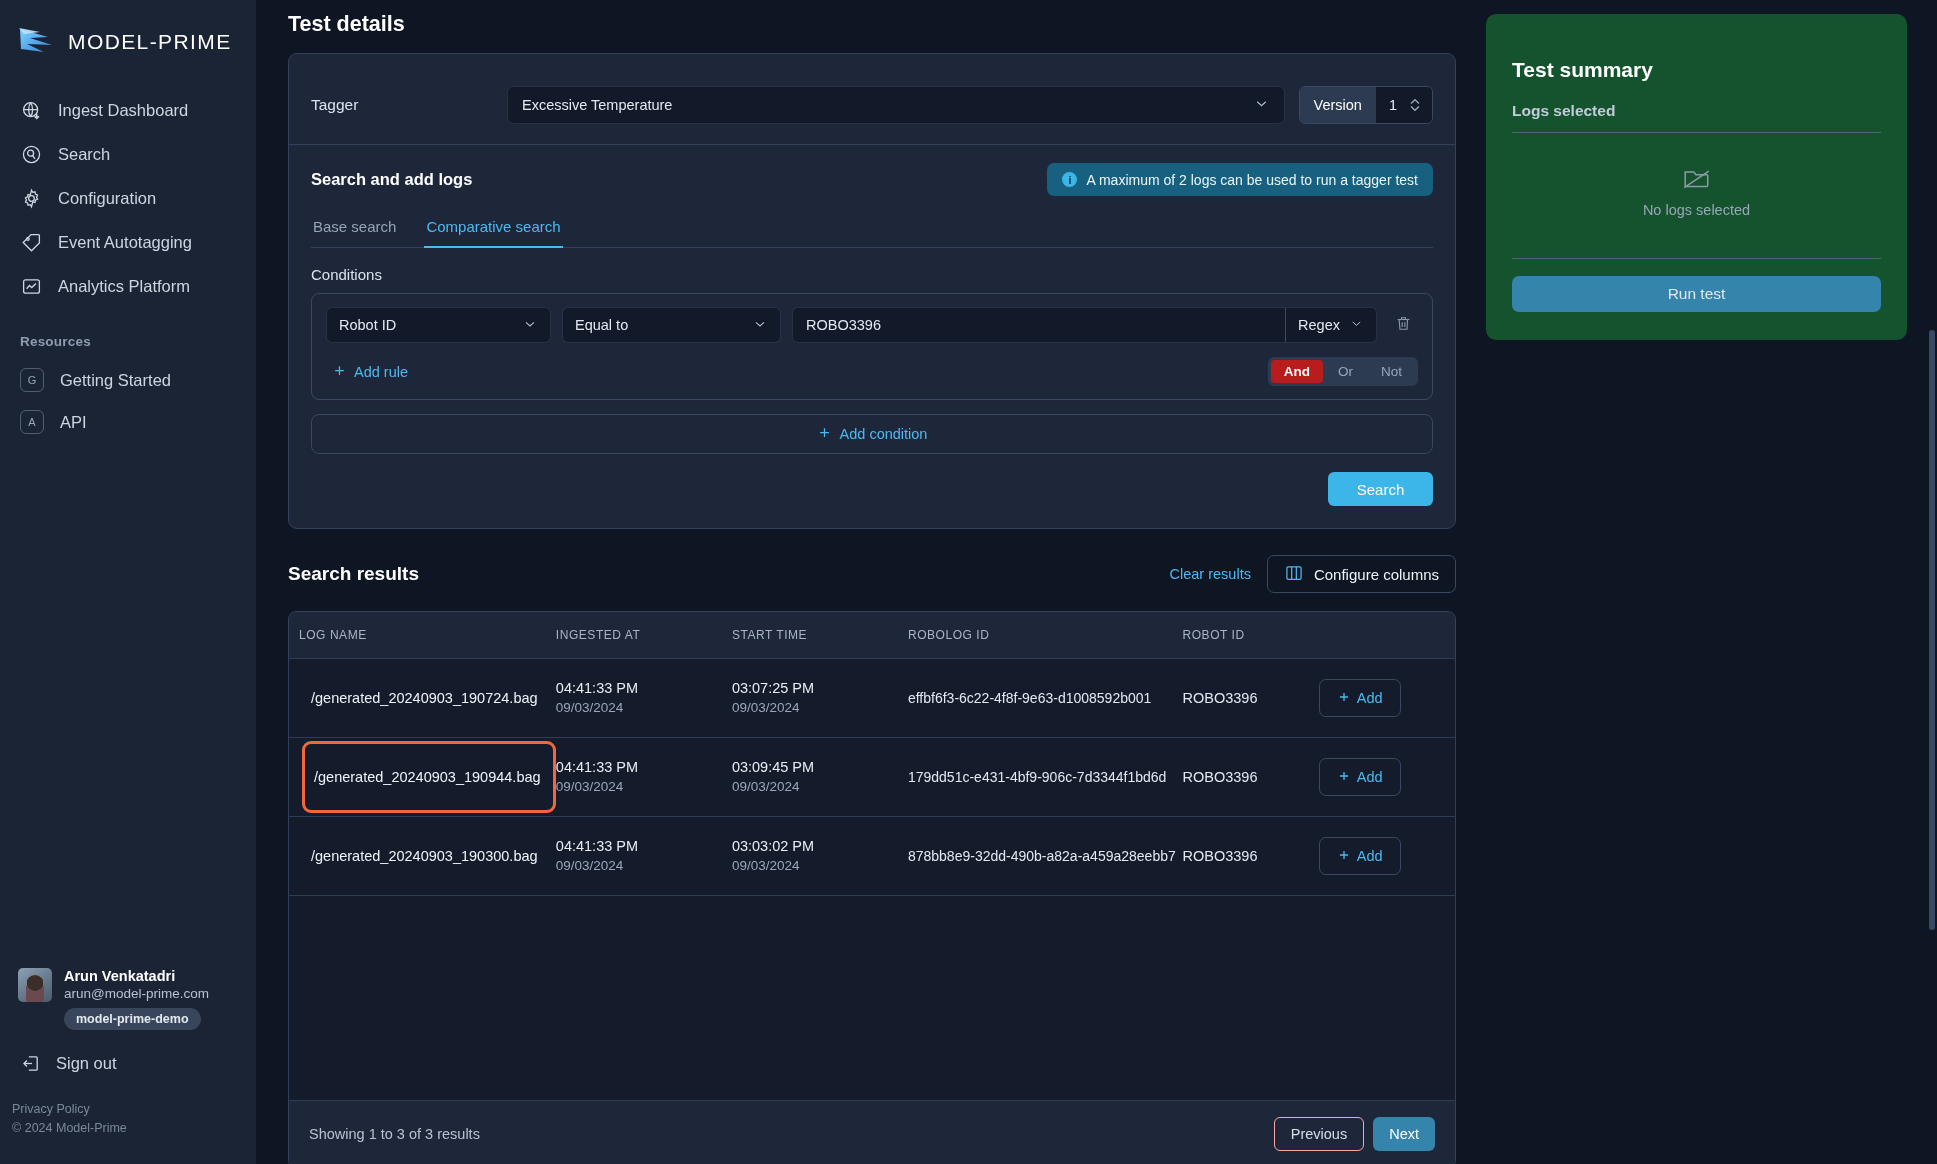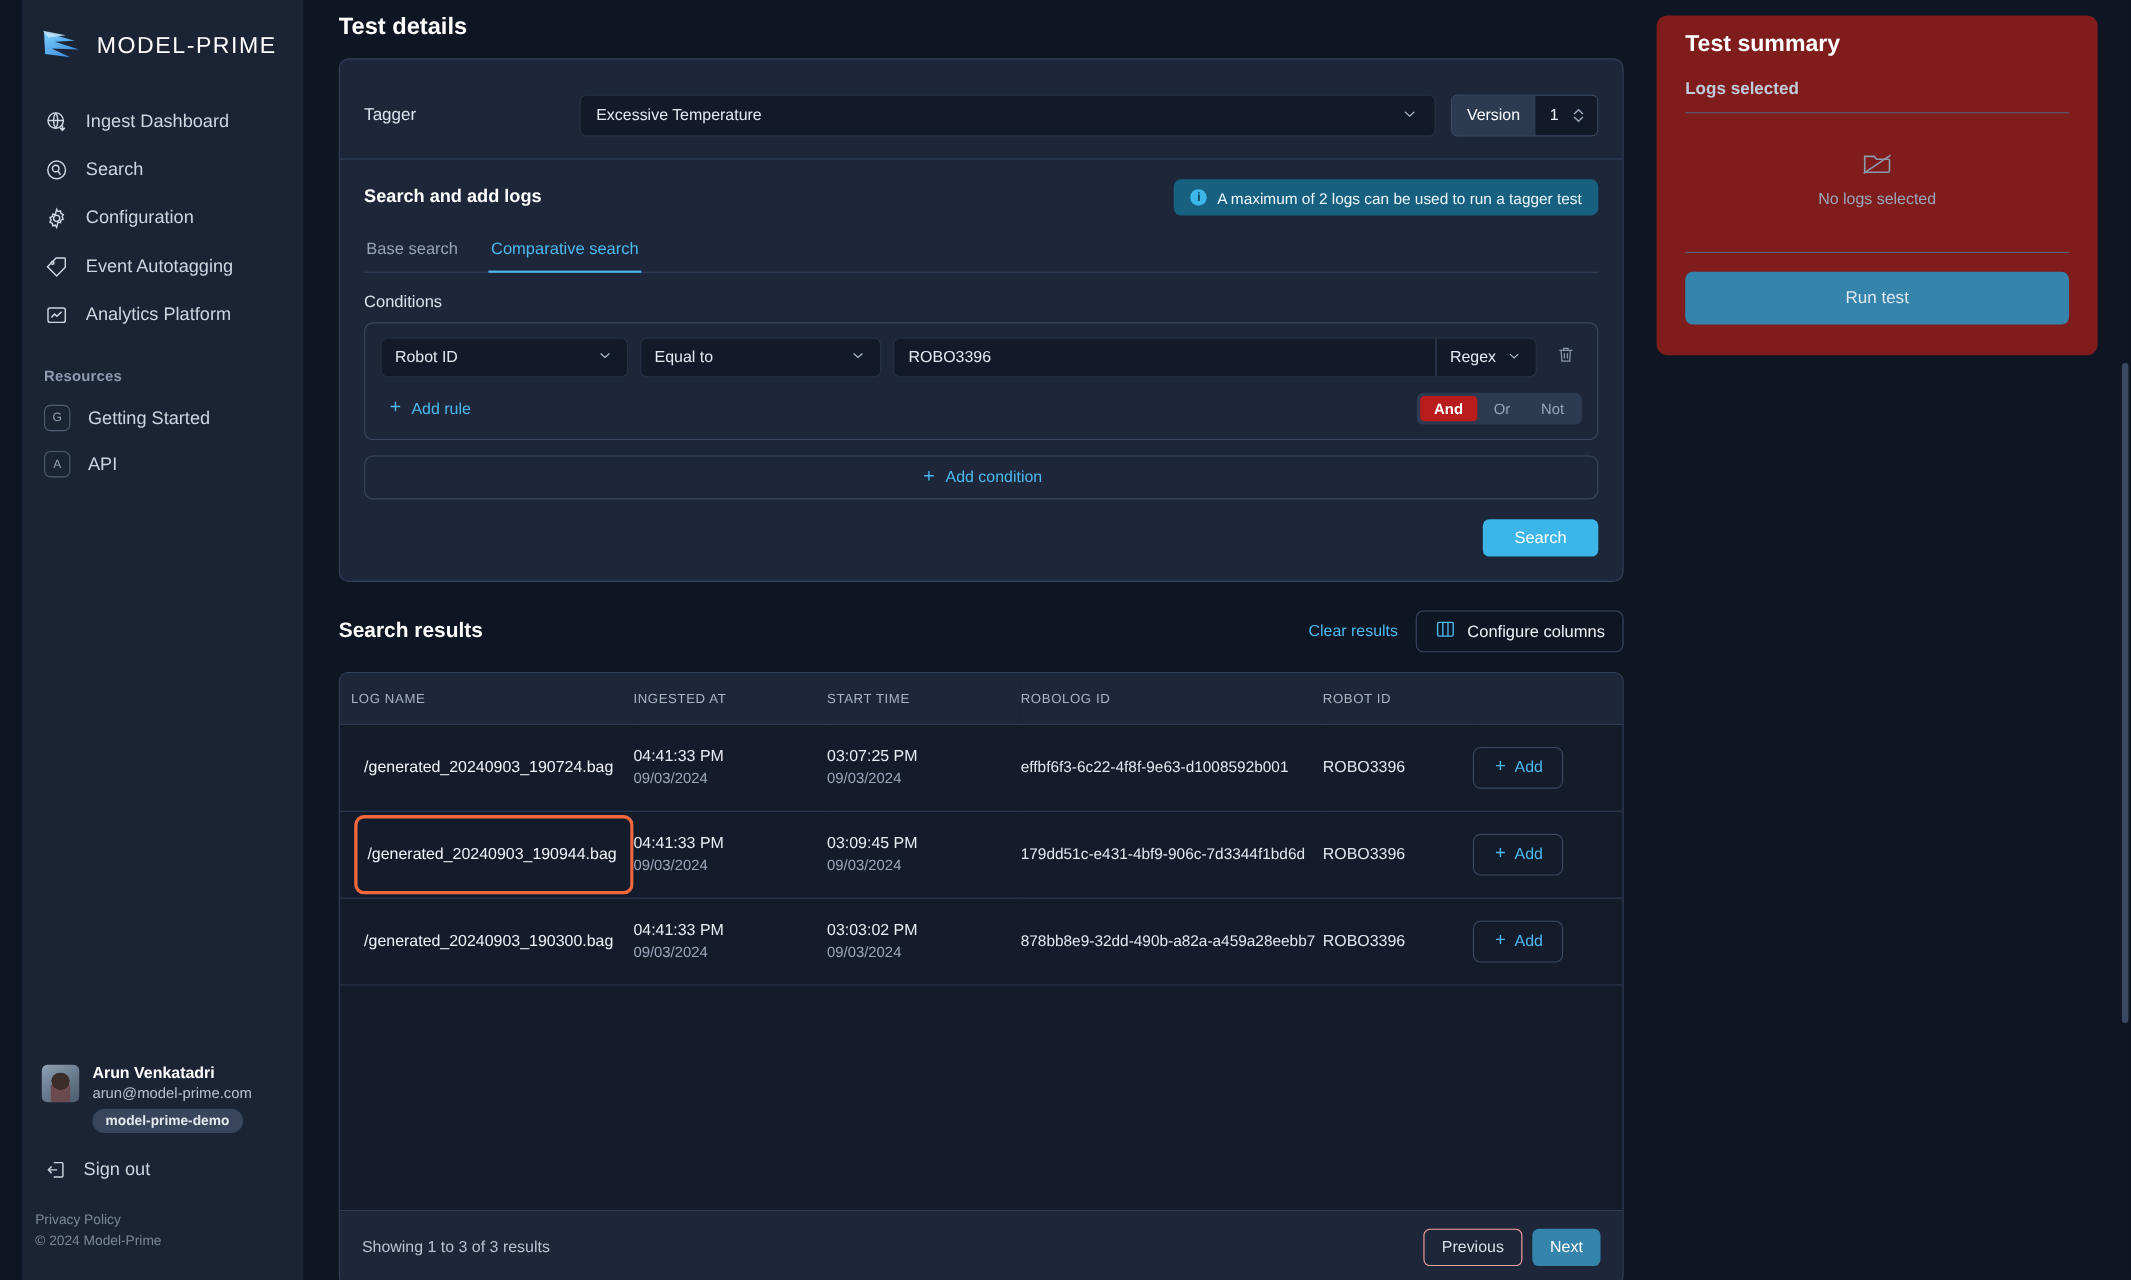--- a/index.html
+++ b/index.html
@@ -10,21 +10,20 @@
     overflow: hidden;
   }
   .app { display: flex; width: 1937px; height: 1164px; }
 
   
   .sidebar {
     width: 256px; flex: 0 0 256px; height: 1164px;
     background: #1b2435;
     display: flex; flex-direction: column;
     position: relative;
-    margin-left: 20px;
   }
   .logo-wrap { display: flex; align-items: center; gap: 10px; padding: 20px 0 0 18px; height: 64px; }
   .logo-mark { width: 40px; height: 34px; flex: 0 0 40px; }
   .logo-text {
     font-size: 21px; letter-spacing: 1.4px; color: #ffffff; font-weight: 500;
     font-family: "Liberation Sans", sans-serif;
   }
   .nav { margin-top: 24px; display: flex; flex-direction: column; }
   .nav-item {
     display: flex; align-items: center; gap: 16px;
@@ -234,28 +233,28 @@
     font-family: "Liberation Sans", sans-serif;
   }
   .btn-next {
     border: none; background: #3584ab; border-radius: 6px;
     height: 34px; padding: 0 16px; color: #ffffff; font-size: 14.5px; cursor: pointer;
     font-family: "Liberation Sans", sans-serif;
   }
 
   
   .right-col { flex: 1 1 auto; padding: 14px 30px 0 30px; }
-  .summary-card { background: #7f1d1d; border-radius: 10px; padding: 14px 26px 28px 26px; }
+  .summary-card { background: #14532d; border-radius: 10px; padding: 44px 26px 28px 26px; }
   .sum-title { color: #ffffff; font-size: 21px; font-weight: bold; }
   .sum-sub { color: #c2cbd9; font-size: 15.5px; font-weight: bold; margin-top: 20px; }
   .sum-rule { height: 1px; background: #55617a; margin: 12px 0 0 0; }
   .empty-zone { padding: 32px 0 28px 0; display: flex; flex-direction: column; align-items: center; gap: 7px; }
   .empty-txt { color: #9aa6ba; font-size: 14.5px; }
   .btn-run {
-    margin-top: 17px; width: 100%; height: 48px; border: none; border-radius: 7px;
+    margin-top: 17px; width: 100%; height: 36px; border: none; border-radius: 7px;
     background: #3584ab; color: #dfe8ef; font-size: 15.5px; cursor: pointer;
     font-family: "Liberation Sans", sans-serif;
   }
   .scrollbar {
     position: absolute; right: 2px; top: 330px; width: 6px; height: 600px;
     background: #3b4861; border-radius: 3px;
   }
 </style>
 </head>
 <body>

